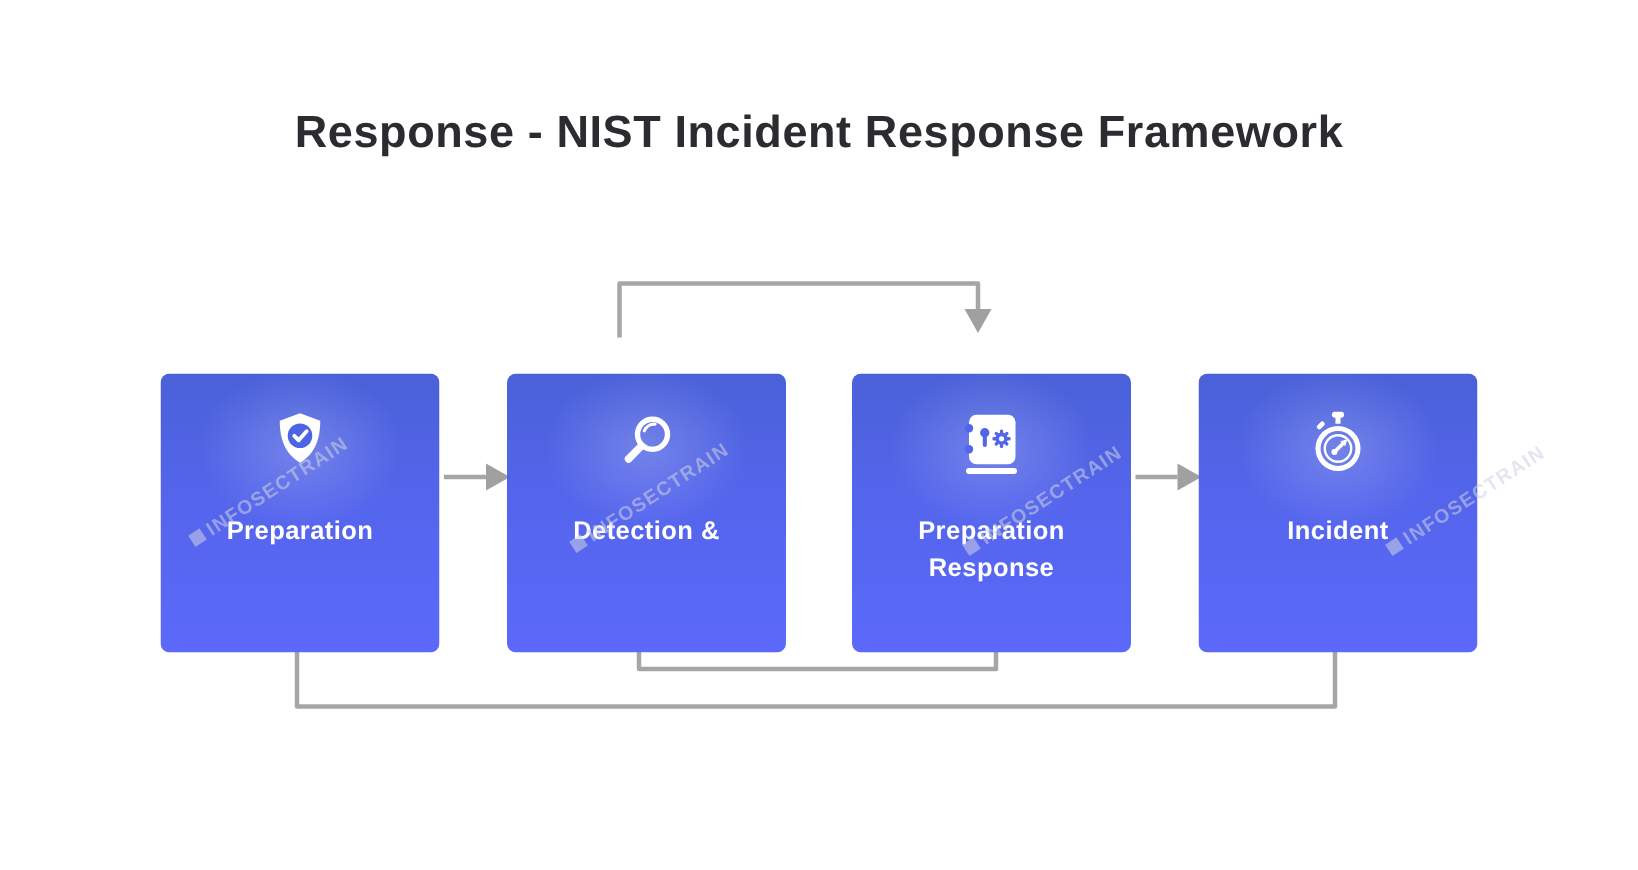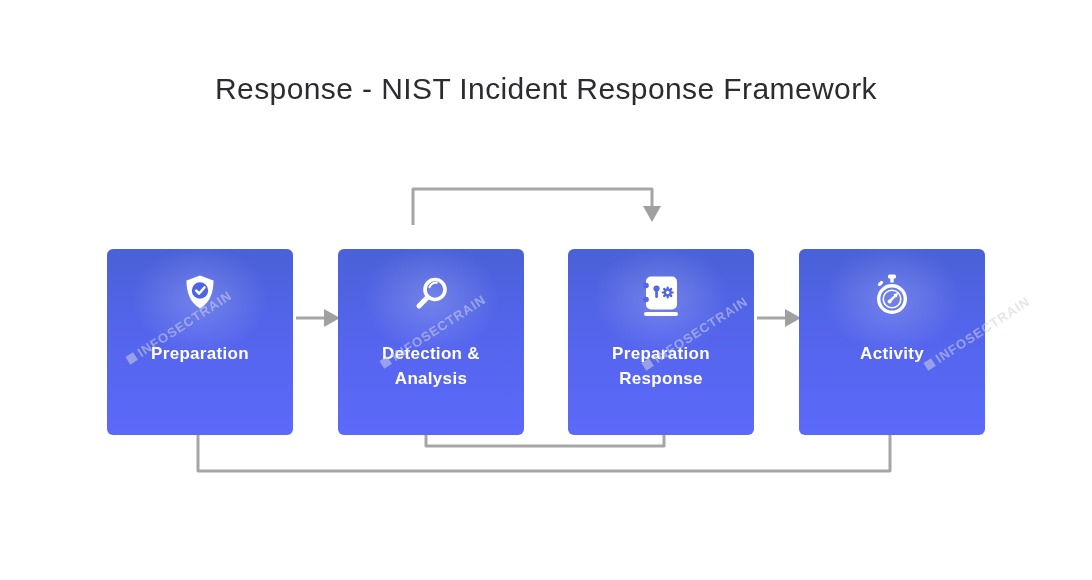--- a/index.html
+++ b/index.html
@@ -2,21 +2,21 @@
 <html><head>
 <meta charset="utf-8">
 <style>
   html,body{margin:0;padding:0;background:#ffffff;}
   .canvas{
     position:relative;width:1092px;height:580px;background:#ffffff;overflow:hidden;
     font-family:"Liberation Sans", sans-serif;
   }
   .title{
     position:absolute;top:72px;left:0;width:100%;margin:0;
-    text-align:center;font-size:30px;font-weight:normal;color:#2c2c30;letter-spacing:0.4px;
+    text-align:center;font-size:30px;font-weight:bold;color:#2c2c30;letter-spacing:0.4px;
   }
   .arrows{position:absolute;top:0;left:0;pointer-events:none;}
   .step{
     position:absolute;top:225px;width:186px;height:186px;border-radius:6px;
     background:
       radial-gradient(95px 75px at 50% 27%, rgba(255,255,255,0.20), rgba(255,255,255,0) 72%),
       linear-gradient(180deg,#4a61d8 0%,#5465ec 45%,#5c69fa 100%);
     margin-top: 24px;
   }
   .step-icon{position:absolute;top:22px;left:50%;transform:translateX(-50%);width:48px;height:48px;}
@@ -76,21 +76,20 @@
   <div class="step" style="left:338px;">
     <div class="step-icon">
       <svg viewBox="0 0 48 48">
         <circle cx="28" cy="18.5" r="10" stroke="#ffffff" stroke-width="3.6" fill="none"></circle>
         <path d="M22.5 16.2 a7.2 7.2 0 0 1 7.2 -4.4" stroke="#ffffff" stroke-width="2.1" fill="none" stroke-linecap="round"></path>
         <line x1="20.3" y1="26.6" x2="12" y2="35" stroke="#ffffff" stroke-width="5" stroke-linecap="round"></line>
       </svg>
     </div>
     <div class="step-label">
       <div>Detection &amp;</div>
-      <div>Analysis</div>
     </div>
   </div>
 
   <div class="step" style="left:568px;">
     <div class="step-icon">
       <svg viewBox="0 0 48 48">
         <rect x="9" y="5.5" width="31" height="33" rx="5" fill="#ffffff"></rect>
         <circle cx="9" cy="14.5" r="2.8" fill="#5166e8"></circle>
         <circle cx="9" cy="28.5" r="2.8" fill="#5166e8"></circle>
         <circle cx="19.5" cy="17.5" r="3.1" fill="#5166e8"></circle>
@@ -119,21 +118,21 @@
         <rect x="22.3" y="7" width="3.4" height="4.5" fill="#ffffff"></rect>
         <rect x="9.5" y="11" width="6" height="3.2" rx="1.4" fill="#ffffff" transform="rotate(-45 12.5 12.6)"></rect>
         <circle cx="24" cy="28" r="13.3" stroke="#ffffff" stroke-width="3.4" fill="none"></circle>
         <circle cx="24" cy="28" r="8.8" stroke="#ffffff" stroke-width="1.6" fill="none"></circle>
         <line x1="21.6" y1="30.4" x2="27.2" y2="24.8" stroke="#ffffff" stroke-width="2.4" stroke-linecap="round"></line>
         <circle cx="21.6" cy="30.4" r="2" fill="#ffffff"></circle>
         <polygon points="25.5,23.2 30.2,21.8 28.8,26.5" fill="#ffffff"></polygon>
       </svg>
     </div>
     <div class="step-label">
-      <div>Activity</div>
+      <div>Incident</div>
     </div>
   </div>
 
   <div class="watermark" style="left:118px;top:320px;">
     <span class="wm-logo"></span>
     <span>INFOSECTRAIN</span>
   </div>
   <div class="watermark" style="left:372px;top:324px;">
     <span class="wm-logo"></span>
     <span>INFOSECTRAIN</span>

